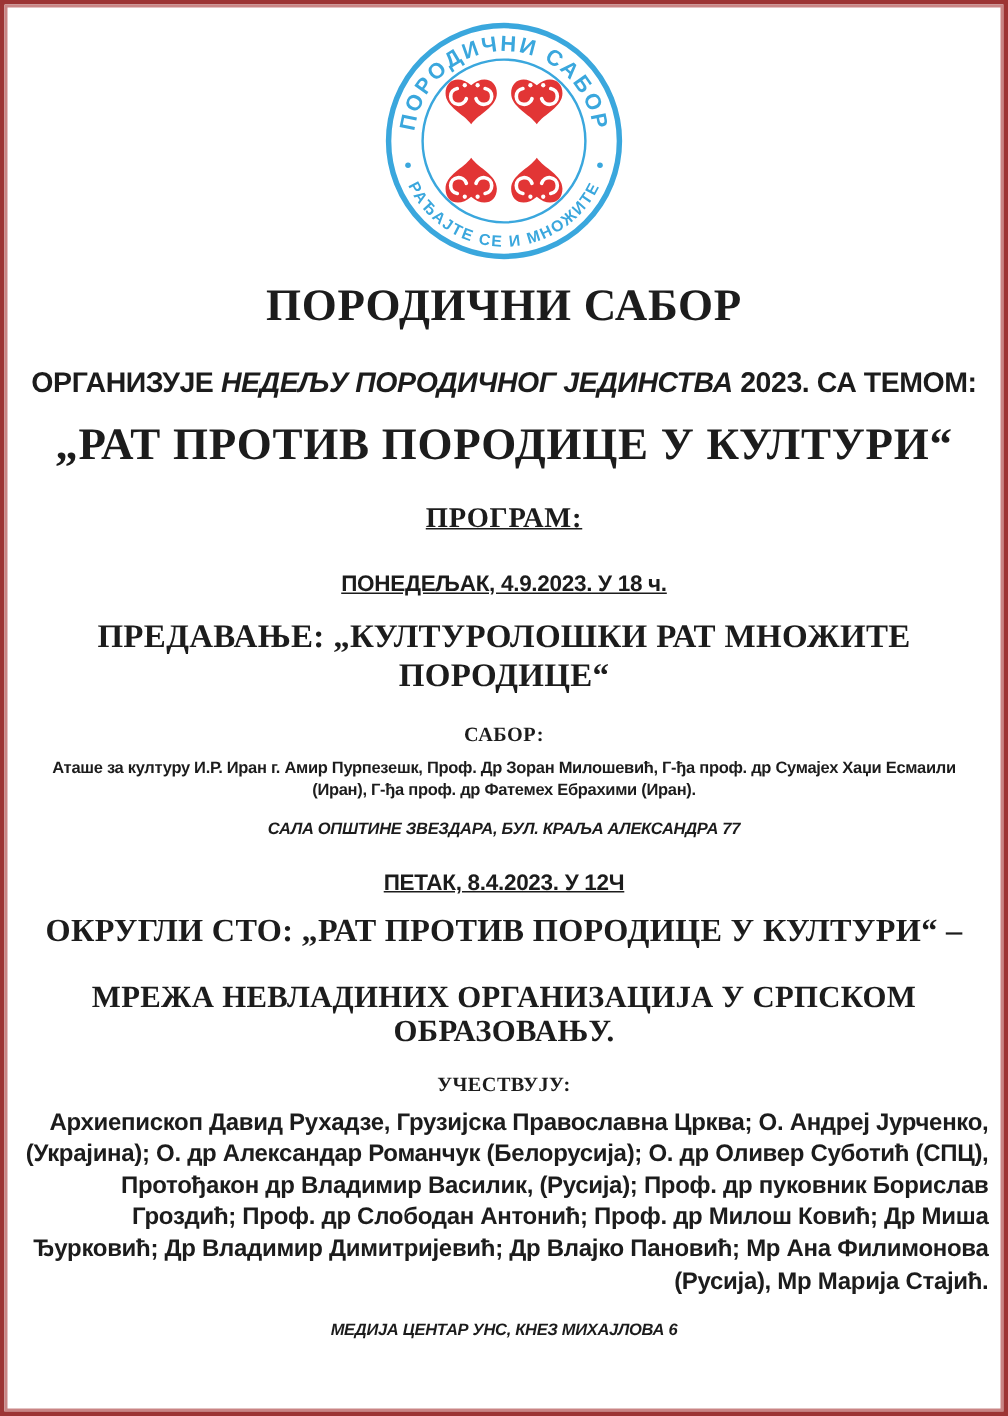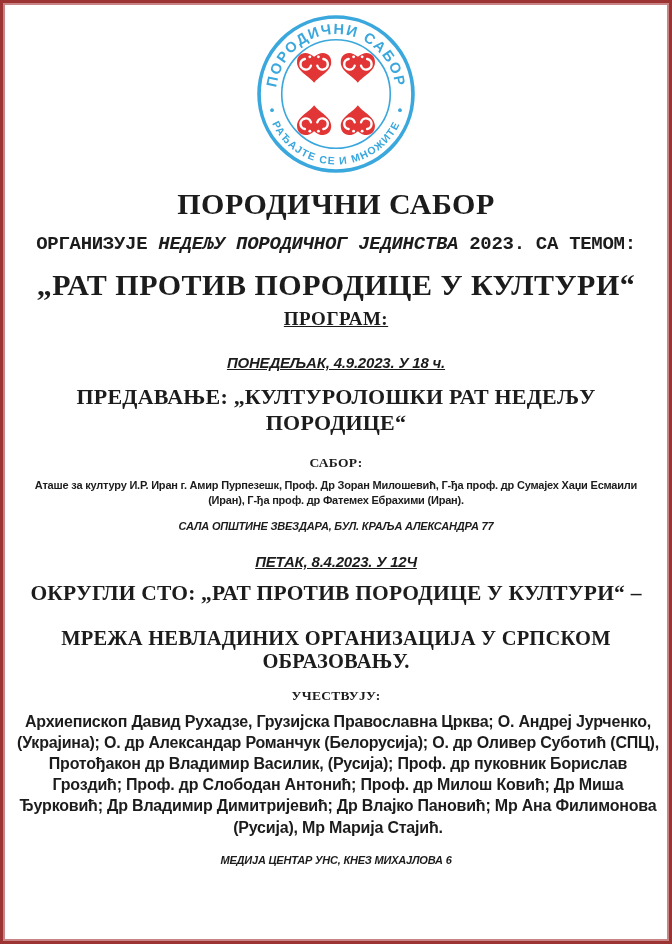--- a/index.html
+++ b/index.html
@@ -23,45 +23,44 @@
   }
   .logo-wrap { line-height: 0; margin-bottom: 2px; }
 
   .title {
     margin: 12px 0 0 0;
     font-size: 30px;
     font-weight: bold;
     letter-spacing: 0.5px;
   }
   .org-line {
-    margin-top: 12px;
-    font-family: Liberation Mono, monospace;
+    margin-top: 24px;
+    font-family: Liberation Sans, sans-serif;
     font-weight: bold;
     font-size: 19px;
     letter-spacing: -0.3px;
   }
   .org-line .it { font-style: italic; }
   .theme {
     margin-top: 13px;
     font-size: 30px;
     font-weight: bold;
     letter-spacing: 0.5px;
   }
   .program {
-    margin-top: 6px;
+    margin-top: 21px;
     font-size: 19px;
     font-weight: bold;
     text-decoration: underline;
     letter-spacing: 0.5px;
   }
   .date-line {
     font-family: "Liberation Sans", "DejaVu Sans", sans-serif;
     font-size: 15px;
     font-weight: bold;
-    font-style: italic;
     text-decoration: underline;
     letter-spacing: -0.2px;
   }
   .ev-title {
     font-size: 22px;
     font-weight: bold;
     letter-spacing: 0.2px;
   }
   .small-label {
     font-size: 13.5px;
@@ -86,21 +85,21 @@
   .ev1-date   { margin-top: 24px; }
   .ev1-title  { margin-top: 13px; }
   .ev1-label  { margin-top: 19px; }
   .ev1-people { width: 606px; }
   .ev1-venue  { margin-top: 13px; }
 
   .ev2-date   { margin-top: 21px; }
   .ev2-title1 { margin-top: 11px; font-size: 21.5px; }
   .ev2-title2 { margin-top: 21px; font-size: 20.5px; }
   .ev2-label  { margin-top: 15px; font-family: Liberation Serif, serif; }
-  .ev2-people { width: 642px; font-size: 16px; }
+  .ev2-people { width: 642px; font-size: 16px; text-align: right; }
   .ev2-venue  { margin-top: 16px; }
   .logo-text {
     font-family: "Liberation Sans", "DejaVu Sans", sans-serif;
     font-weight: bold;
   }
 </style>
 </head>
 <body>
 
 <div class="poster">
@@ -139,21 +138,21 @@
 
   <div class="org-line">
     <span>ОРГАНИЗУЈЕ </span><span class="it">НЕДЕЉУ ПОРОДИЧНОГ ЈЕДИНСТВА</span><span> 2023. СА ТЕМОМ:</span>
   </div>
 
   <div class="theme">„РАТ ПРОТИВ ПОРОДИЦЕ У КУЛТУРИ“</div>
 
   <div class="program">ПРОГРАМ:</div>
 
   <div class="date-line ev1-date">ПОНЕДЕЉАК, 4.9.2023. У 18 ч.</div>
-  <div class="ev-title ev1-title">ПРЕДАВАЊЕ: „КУЛТУРОЛОШКИ РАТ НЕДЕЉУ ПОРОДИЦЕ“</div>
+  <div class="ev-title ev1-title">ПРЕДАВАЊЕ: „КУЛТУРОЛОШКИ РАТ МНОЖИТЕ ПОРОДИЦЕ“</div>
   <div class="small-label ev1-label">САБОР:</div>
   <div class="people ev1-people">Аташе за културу И.Р. Иран г. Амир Пурпезешк, Проф. Др Зоран Милошевић, Г-ђа проф. др Сумајех Хаџи Есмаили (Иран), Г-ђа проф. др Фатемех Ебрахими (Иран).</div>
   <div class="venue ev1-venue">САЛА ОПШТИНЕ ЗВЕЗДАРА, БУЛ. КРАЉА АЛЕКСАНДРА 77</div>
 
   <div class="date-line ev2-date">ПЕТАК, 8.4.2023. У 12Ч</div>
   <div class="ev-title ev2-title1">ОКРУГЛИ СТО: „РАТ ПРОТИВ ПОРОДИЦЕ У КУЛТУРИ“ –</div>
   <div class="ev-title ev2-title2">МРЕЖА НЕВЛАДИНИХ ОРГАНИЗАЦИЈА У СРПСКОМ ОБРАЗОВАЊУ.</div>
   <div class="small-label ev2-label">УЧЕСТВУЈУ:</div>
   <div class="people ev2-people">Архиепископ Давид Рухадзе, Грузијска Православна Црква; О. Андреј Јурченко, (Украјина); О. др Александар Романчук (Белорусија); О. др Оливер Суботић (СПЦ), Протођакон др Владимир Василик, (Русија); Проф. др пуковник Борислав Гроздић; Проф. др Слободан Антонић; Проф. др Милош Ковић; Др Миша Ђурковић; Др Владимир Димитријевић; Др Влајко Пановић; Мр Ана Филимонова (Русија), Мр Марија Стајић.</div>
   <div class="venue ev2-venue">МЕДИЈА ЦЕНТАР УНС, КНЕЗ МИХАЈЛОВА 6</div>

